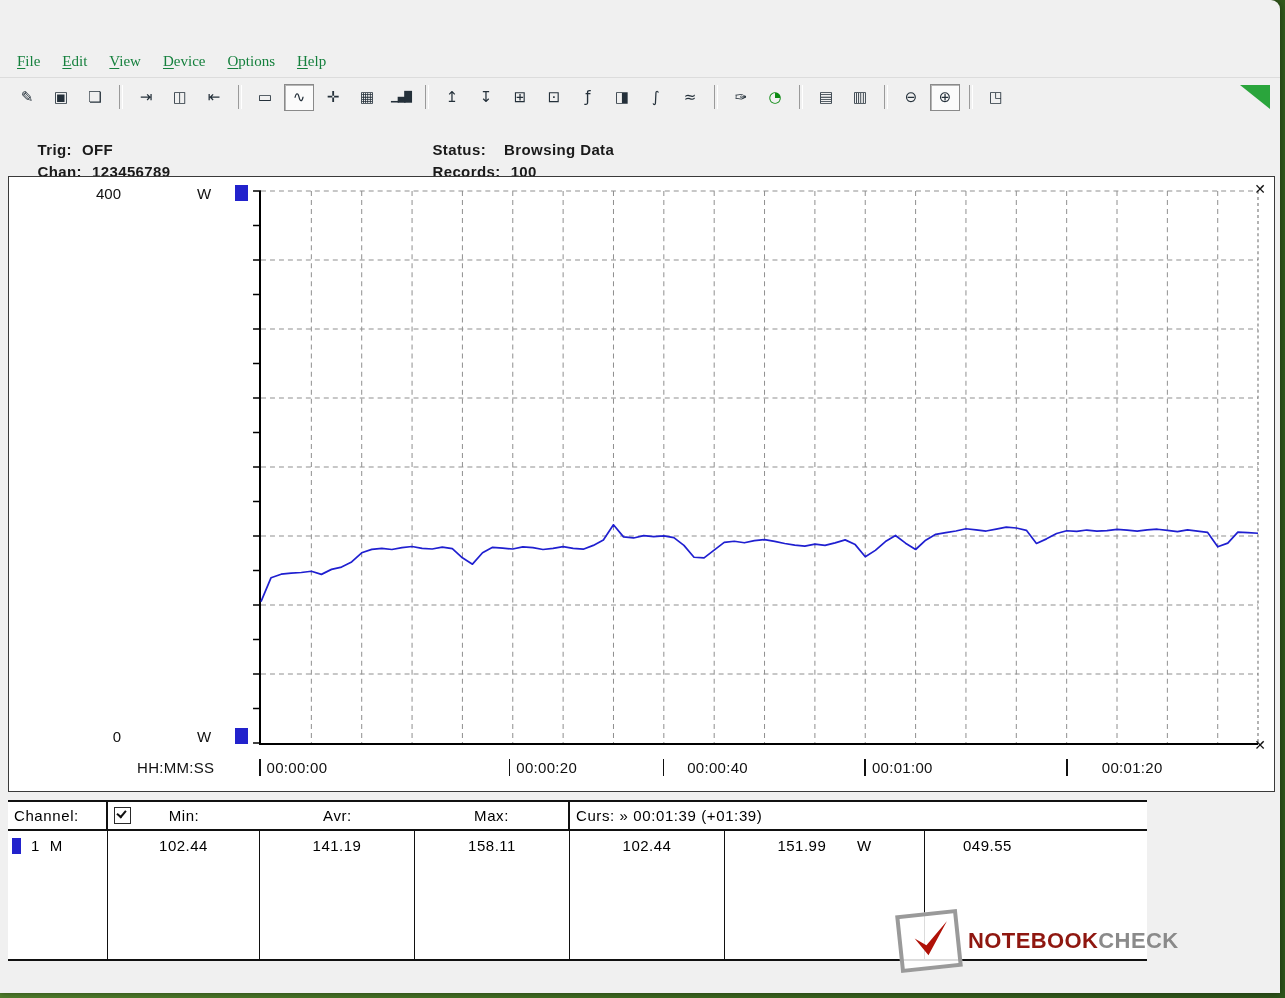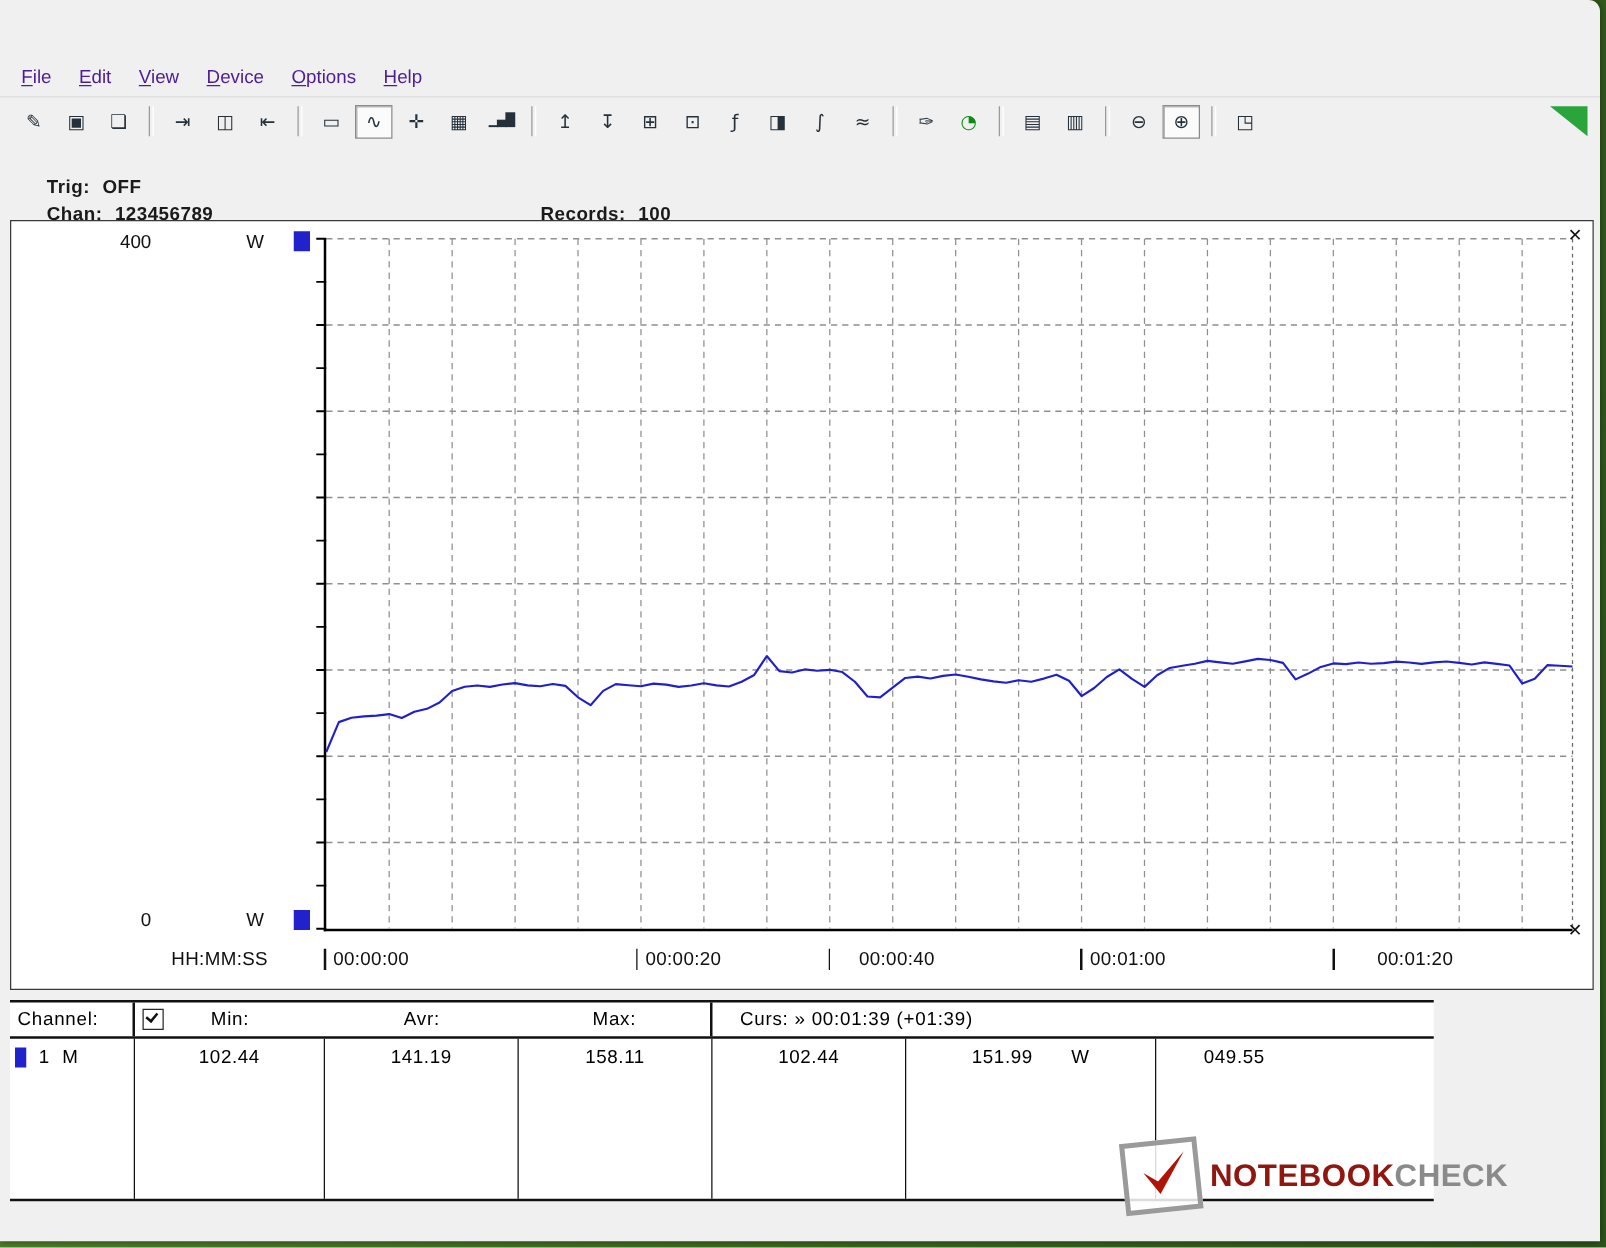--- a/index.html
+++ b/index.html
@@ -21,21 +21,21 @@
   .glyph-min{width:12px;height:1.6px;background:#1c1c1c;display:block;}
   .glyph-max{width:11px;height:11px;border:1.5px solid #1c1c1c;border-radius:2px;display:block;}
   .glyph-close{position:relative;width:15px;height:15px;display:block;}
   .glyph-close::before,.glyph-close::after{content:"";position:absolute;left:0;top:7px;width:15px;height:1.6px;background:#1c1c1c;}
   .glyph-close::before{transform:rotate(45deg);}
   .glyph-close::after{transform:rotate(-45deg);}
 
   
   .menubar{position:absolute;left:0;top:46px;right:0;height:31px;background:#f0f0f0;
     display:flex;align-items:center;padding-left:6px;font-size:15px;color:#111;}
-  .menu-item{padding:4px 11px;background:transparent;border:0;font-size:15px;color:#4c1d95;cursor:default;}
+  .menu-item{padding:4px 11px;background:transparent;border:0;font-size:15px;color:#15803d;cursor:default;font-family:Liberation Serif, serif;}
   .menu-item u{text-decoration:underline;text-underline-offset:2px;}
 
   
   .toolbar{position:absolute;left:0;top:77px;right:0;height:38px;background:#f0f0f0;
     border-top:1px solid #dcdcdc;border-bottom:1px solid #dcdcdc;
     display:flex;align-items:center;padding-left:12px;}
   .tb-btn{width:30px;height:27px;margin-right:4px;display:flex;align-items:center;justify-content:center;
     font-family:"DejaVu Sans",sans-serif;font-size:15px;color:#24303a;background:transparent;
     border:1px solid transparent;cursor:default;padding:0;line-height:1;}
   .tb-btn.small{font-size:10px;letter-spacing:-1px;}
@@ -69,21 +69,21 @@
 
   
   .ctable{position:absolute;left:8px;top:800px;width:1139px;height:157px;background:#fff;
     border-top:2px solid #111;border-bottom:2px solid #111;color:#000;font-size:15px;}
   .thead{display:grid;grid-template-columns:100px 152px 155px 155px 155px 200px 1fr;height:27px;
     border-bottom:2px solid #111;align-items:center;letter-spacing:.6px;}
   .thead .h0{padding-left:6px;border-right:2px solid #111;height:100%;display:flex;align-items:center;}
   .thead .h1{position:relative;height:100%;display:flex;align-items:center;justify-content:center;}
   .thead .h2,.thead .h3{height:100%;display:flex;align-items:center;justify-content:center;}
   .thead .h3{border-right:2px solid #111;}
-  .thead .hcurs{grid-column:5/8;padding-left:22px;}
+  .thead .hcurs{grid-column:5/8;padding-left:6px;}
   .checkbox{position:absolute;left:6px;top:5px;width:15px;height:15px;background:#fff;border:1.6px solid #2a2a2a;}
   .checkbox.checked::after{content:"";position:absolute;left:2px;top:2px;width:7px;height:4px;
     border-left:2px solid #111;border-bottom:2px solid #111;transform:rotate(-50deg);}
   .tbody{display:grid;grid-template-columns:100px 152px 155px 155px 155px 200px 1fr;height:128px;letter-spacing:.5px;}
   .tbody>div{border-right:1.6px solid #111;padding-top:6px;text-align:center;}
   .tbody>div:last-child{border-right:0;text-align:left;padding-left:38px;}
   .tbody .c0{display:flex;align-items:flex-start;gap:10px;padding-left:4px;text-align:left;}
   .rowtag{width:9px;height:16px;background:#2222cc;margin-top:1px;}
   .unit-w{margin-left:26px;}
 
@@ -92,21 +92,21 @@
     border-top:2px solid #111;display:flex;align-items:center;font-size:14.5px;color:#0d0d0d;}
   .statusbar .hint{flex:1;padding-left:8px;}
   .statusbar .device{width:205px;border-left:2px solid #222;padding-left:8px;height:100%;
     display:flex;align-items:center;white-space:nowrap;overflow:hidden;}
 
   
   .watermark{position:absolute;left:898px;top:910px;width:370px;height:62px;z-index:40;display:flex;align-items:center;}
   .wm-box{width:54px;height:50px;border:4px solid #9a9a9a;background:rgba(255,255,255,.85);
     transform:rotate(-6deg);display:flex;align-items:center;justify-content:center;}
   .wm-check{width:40px;height:40px;}
-  .wm-text{margin-left:8px;font-size:25px;font-weight:800;letter-spacing:.4px;white-space:nowrap;}
+  .wm-text{margin-left:8px;font-size:22px;font-weight:800;letter-spacing:.4px;white-space:nowrap;}
   .wm-red{color:#8f1710;}
   .wm-gray{color:#8a8a8a;}
 </style>
 </head>
 <body>
 
 <div class="window">
 
 
   <div class="menubar" id="menubar">
@@ -154,20 +154,23 @@
       <button class="tb-btn">◳</button>
       <span class="grip"></span>
   </div>
 
   <div class="acq">
     <div class="cell" style="left:10px;top:8px">
       <span class="lab">Trig:</span><span>OFF</span>
     </div>
     <div class="cell" style="left:10px;top:30px">
       <span class="lab">Chan:</span><span>123456789</span>
+    </div>
+    <div class="cell" style="left:405px;top:8px">
+      <span class="lab" style="margin-right:18px">Status:</span><span>Browsing Data</span>
     </div>
     <div class="cell" style="left:405px;top:30px">
       <span class="lab">Records:</span><span style="margin-right:22px">100</span>
       <span class="lab">Intrv.</span><span>1.0</span>
     </div>
   </div>
 
   <div class="chartpanel">
     <div class="ylab-row" style="top:8px">
       <span class="num">400</span>

